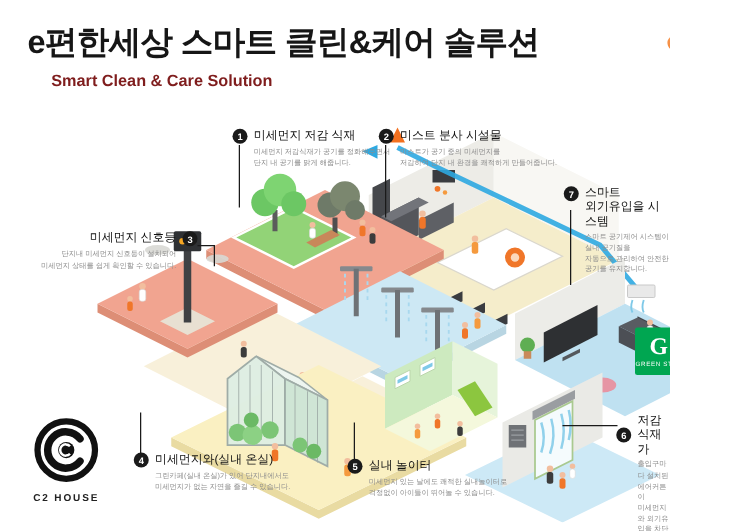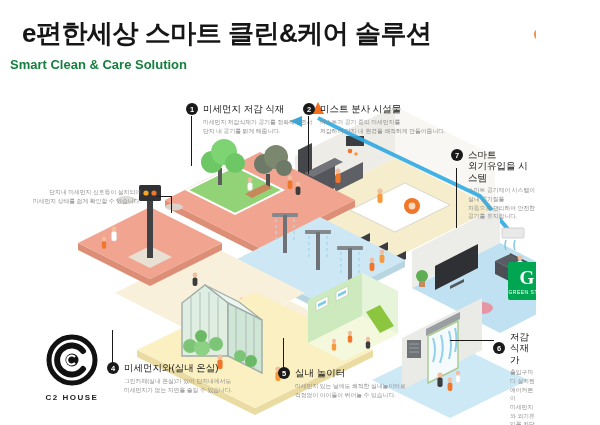--- a/index.html
+++ b/index.html
@@ -1,33 +1,33 @@
 <!DOCTYPE html>
 <html><head>
 <meta charset="utf-8">
 <style>
   html,body{margin:0;padding:0;background:#ffffff;}
   #stage{position:relative;width:536px;height:425px;background:#ffffff;overflow:hidden;
          font-family:"Liberation Sans","DejaVu Sans",sans-serif;}
   
   .title{position:absolute;left:22px;top:16px;font-size:26px;font-weight:bold;color:#161616;letter-spacing:-0.5px;}
-  .subtitle{position:absolute;left:10px;top:57px;font-size:13px;color:#15803d;font-weight:bold;}
+  .subtitle{position:absolute;left:41px;top:57px;font-size:13px;color:#7f1d1d;font-weight:bold;}
   
   .co{position:absolute;}
   .co-head{display:flex;align-items:center;gap:5px;}
   .badge{width:12px;height:12px;border-radius:50%;background:#1a1a1a;color:#fff;
          font-size:7.5px;font-weight:bold;display:flex;align-items:center;justify-content:center;flex:0 0 auto;}
   .co-title{font-size:9.5px;font-weight:normal;color:#111;white-space:pre-line;line-height:1.2;}
   .co-desc{font-size:5.8px;color:#8d8d8d;line-height:1.5;white-space:pre-line;margin-top:3px;}
   .indent{margin-left:17px;}
   .right .co-head{flex-direction:row;justify-content:flex-end;}
   .right{text-align:right;}
   .conn{position:absolute;background:#1a1a1a;}
   
-  .c2{position:absolute;left:24px;top:334px;width:58px;text-align:center;margin-left:19px;}
+  .c2{position:absolute;left:24px;top:334px;width:58px;text-align:center;}
   .c2-label{font-size:8px;font-weight:bold;color:#222;letter-spacing:1.5px;margin-top:3px;}
   
   .gstar{position:absolute;left:508px;top:262px;width:38px;height:38px;background:#00A651;border-radius:2px;
          display:flex;flex-direction:column;align-items:center;justify-content:center;}
   .gstar .g{color:#ffffff;font-size:19px;font-weight:bold;line-height:1;font-family:"Liberation Serif","DejaVu Serif",serif;}
   .gstar .lbl{color:#ffffff;font-size:5px;letter-spacing:0.5px;margin-top:2px;}
   .illus{position:absolute;left:50px;top:88px;}
 </style>
 </head>
 <body>
@@ -287,20 +287,24 @@
       <span class="badge">2</span>
       <span class="co-title">미스트 분사 시설물</span>
     </div>
     <div class="co-desc indent">미스트가 공기 중의 미세먼지를
 저감하여 단지 내 환경을 쾌적하게 만들어줍니다.</div>
   </div>
 
   <div class="conn" style="left:158px;top:196px;width:14px;height:1px;"></div>
   <div class="conn" style="left:171px;top:196px;width:1px;height:17px;"></div>
   <div class="co right" style="left:28px;top:185px;width:130px;">
+    <div class="co-head">
+      <span class="co-title">미세먼지 신호등</span>
+      <span class="badge">3</span>
+    </div>
     <div class="co-desc" style="margin-right:17px;">단지내 미세먼지 신호등이 설치되어
 미세먼지 상태를 쉽게 확인할 수 있습니다.</div>
   </div>
 
   <div class="conn" style="left:112px;top:330px;width:1px;height:34px;"></div>
   <div class="co" style="left:107px;top:362px;">
     <div class="co-head">
       <span class="badge">4</span>
       <span class="co-title">미세먼지와(실내 온실)</span>
     </div>

